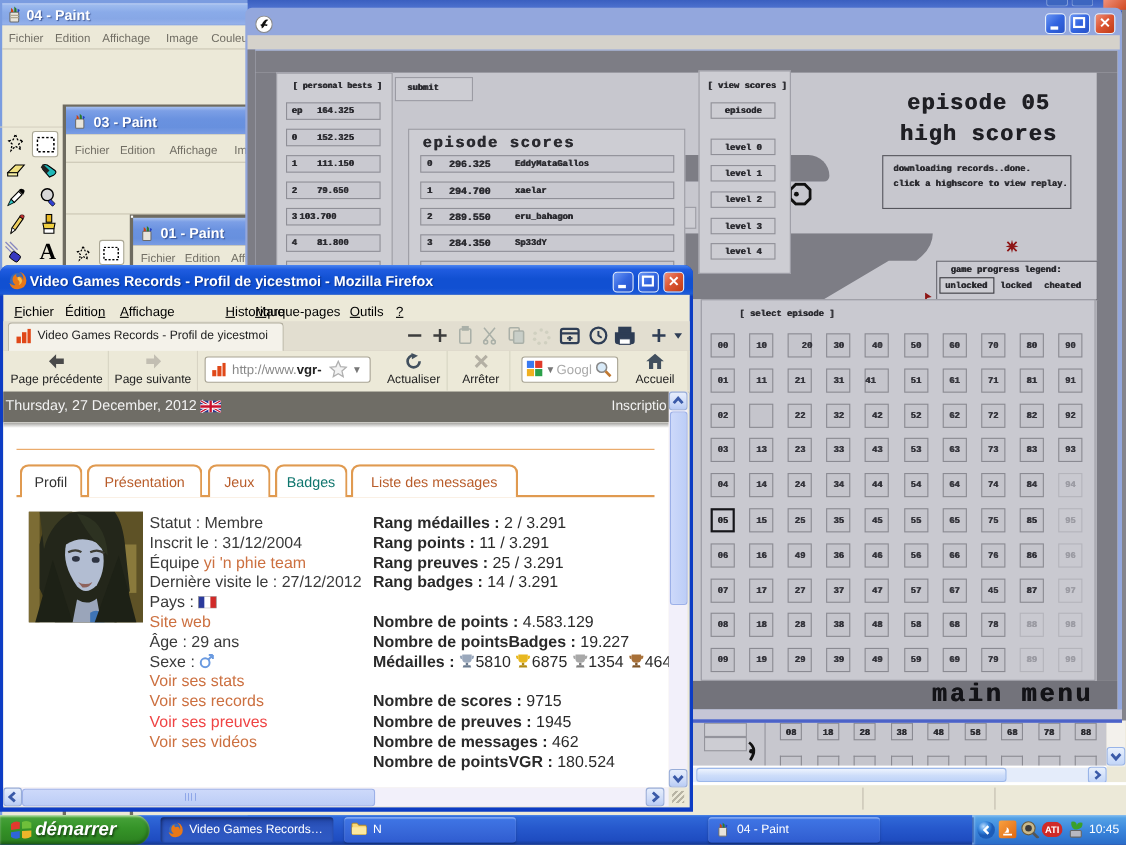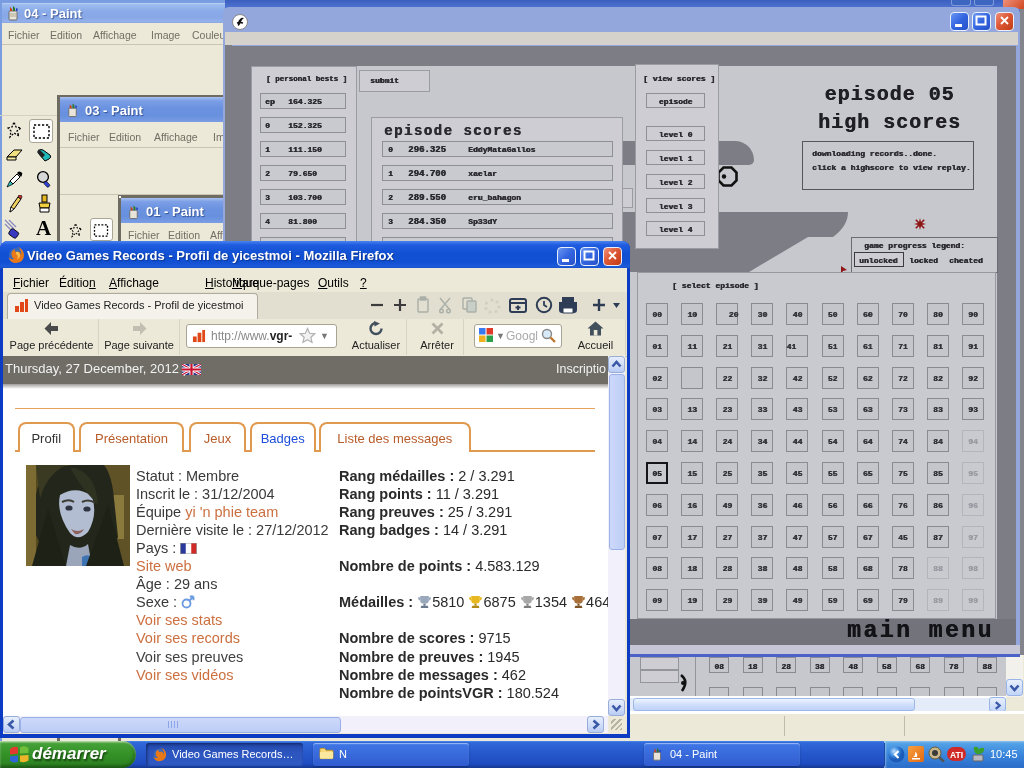--- a/index.html
+++ b/index.html
@@ -256,21 +256,21 @@
           <div class="abs px" style="left:33px;top:75px;font-size:8px;">0</div>
           <div class="abs px" style="left:56px;top:75px;font-size:8px;">152.325</div>
           <div class="abs" style="left:28px;top:95px;width:86px;height:16px;background:#c9c9d0;border:1px solid #8f8f97;box-sizing:border-box;"></div>
           <div class="abs px" style="left:33px;top:99px;font-size:8px;">1</div>
           <div class="abs px" style="left:56px;top:99px;font-size:8px;">111.150</div>
           <div class="abs" style="left:28px;top:119px;width:86px;height:16px;background:#c9c9d0;border:1px solid #8f8f97;box-sizing:border-box;"></div>
           <div class="abs px" style="left:33px;top:123px;font-size:8px;">2</div>
           <div class="abs px" style="left:56px;top:123px;font-size:8px;">79.650</div>
           <div class="abs" style="left:28px;top:143px;width:86px;height:16px;background:#c9c9d0;border:1px solid #8f8f97;box-sizing:border-box;"></div>
           <div class="abs px" style="left:33px;top:147px;font-size:8px;">3</div>
-          <div class="abs px" style="left:56px;top:147px;font-size:8px;">103.700</div>
+          <div class="abs px" style="left:40px;top:147px;font-size:8px;">103.700</div>
           <div class="abs" style="left:28px;top:167px;width:86px;height:16px;background:#c9c9d0;border:1px solid #8f8f97;box-sizing:border-box;"></div>
           <div class="abs px" style="left:33px;top:171px;font-size:8px;">4</div>
           <div class="abs px" style="left:56px;top:171px;font-size:8px;">81.800</div>
           <div class="abs" style="left:28px;top:191px;width:86px;height:16px;background:#c9c9d0;border:1px solid #8f8f97;box-sizing:border-box;"></div>
           <div class="abs px" style="left:33px;top:195px;font-size:8px;">5</div>
           <div class="abs px" style="left:56px;top:195px;font-size:8px;"></div>
         </div>
 
   <div class="abs" style="left:127px;top:24px;width:71px;height:22px;background:#cdcdd3;border:1px solid #9b9ba3;box-sizing:border-box;"></div>
   <div class="abs px" style="left:138px;top:30px;font-size:8px;">submit</div>
@@ -701,21 +701,21 @@
         <div class="abs" style="left:0;top:0;width:605px;height:5px;background:linear-gradient(180deg,rgba(60,58,50,.5),rgba(60,58,50,0));"></div>
         <div class="abs" style="left:12px;top:24px;width:580px;height:1px;background:#e8a25c;"></div>
         <div class="abs" style="left:12px;top:66px;width:580px;height:2px;background:#e09a50;"></div>
         <div class="abs" style="left:14.5px;top:38px;width:57.5px;height:30px;border:2px solid #e09a50;border-bottom:none;border-radius:8px 8px 0 0;background:#fff;box-sizing:border-box;"></div>
         <div class="abs" style="left:14.5px;top:47px;width:57.5px;text-align:center;font-size:13px;color:#333;">Profil</div>
         <div class="abs" style="left:76px;top:38px;width:105px;height:30px;border:2px solid #e09a50;border-bottom:none;border-radius:8px 8px 0 0;background:#fff;box-sizing:border-box;"></div>
         <div class="abs" style="left:76px;top:47px;width:105px;text-align:center;font-size:13px;color:#b85c2a;">Présentation</div>
         <div class="abs" style="left:186px;top:38px;width:57px;height:30px;border:2px solid #e09a50;border-bottom:none;border-radius:8px 8px 0 0;background:#fff;box-sizing:border-box;"></div>
         <div class="abs" style="left:186px;top:47px;width:57px;text-align:center;font-size:13px;color:#b85c2a;">Jeux</div>
         <div class="abs" style="left:247px;top:38px;width:65.5px;height:30px;border:2px solid #e09a50;border-bottom:none;border-radius:8px 8px 0 0;background:#fff;box-sizing:border-box;"></div>
-        <div class="abs" style="left:247px;top:47px;width:65.5px;text-align:center;font-size:13px;color:#1d4ed8;">Badges</div>
+        <div class="abs" style="left:247px;top:47px;width:65.5px;text-align:center;font-size:13px;color:#0f766e;">Badges</div>
         <div class="abs" style="left:315.5px;top:38px;width:152.5px;height:30px;border:2px solid #e09a50;border-bottom:none;border-radius:8px 8px 0 0;background:#fff;box-sizing:border-box;"></div>
         <div class="abs" style="left:315.5px;top:47px;width:152.5px;text-align:center;font-size:13px;color:#b85c2a;">Liste des messages</div>
         <div class="abs" style="left:17px;top:66px;width:53px;height:3px;background:#fff;"></div>
         <svg class="abs" style="left:23px;top:81px;" width="104" height="101" viewBox="0 0 104 101">
           <rect width="104" height="101" fill="#54491e"></rect>
           <rect x="0" y="0" width="10" height="101" fill="#7c6c34"></rect>
           <rect x="78" y="0" width="26" height="101" fill="#5e5226"></rect>
           <rect x="86" y="30" width="12" height="44" fill="#8a7a3c"></rect>
           <path d="M10 30 Q14 2 46 0 L78 0 Q86 10 88 34 L92 72 L80 101 L24 101 L10 70 Z" fill="#23261a"></path>
           <path d="M34 30 Q50 20 66 31 Q72 50 62 67 Q52 77 44 68 Q30 48 34 30Z" fill="#b2bdd2"></path>
@@ -741,27 +741,28 @@
             <rect x="0" y="0" width="18" height="12" fill="none" stroke="#999" stroke-width="1"></rect>
           </svg></div>
         <div class="abs" style="left:133px;top:174px;font-size:14.5px;color:#3a3a3a;"><span style="color:#cc7040;">Site web</span></div>
         <div class="abs" style="left:133px;top:192.10000000000002px;font-size:14.5px;color:#3a3a3a;">Âge : 29 ans</div>
         <div class="abs" style="left:133px;top:210.20000000000002px;font-size:14.5px;color:#3a3a3a;">Sexe : <svg width="14" height="14" viewBox="0 0 14 14" style="vertical-align:-2px;">
             <circle cx="5.5" cy="8.5" r="4" fill="none" stroke="#6a9ae0" stroke-width="1.8"></circle>
             <path d="M8.5 5.5 L12.5 1.5 M12.5 1.5 L8.8 1.5 M12.5 1.5 L12.5 5.2" stroke="#6a9ae0" stroke-width="1.8" fill="none"></path>
           </svg></div>
         <div class="abs" style="left:133px;top:228.3px;font-size:14.5px;color:#3a3a3a;"><span style="color:#cc7040;">Voir ses stats</span></div>
         <div class="abs" style="left:133px;top:246.4px;font-size:14.5px;color:#3a3a3a;"><span style="color:#cc7040;">Voir ses records</span></div>
-        <div class="abs" style="left:133px;top:264.5px;font-size:14.5px;color:#3a3a3a;"><span style="color:#404040;">Voir ses preuves</span></div>
+        <div class="abs" style="left:133px;top:264.5px;font-size:14.5px;color:#3a3a3a;"><span style="color:#ef4444;">Voir ses preuves</span></div>
         <div class="abs" style="left:133px;top:282.6px;font-size:14.5px;color:#3a3a3a;"><span style="color:#cc7040;">Voir ses vidéos</span></div>
         <div class="abs" style="left:336px;top:83.5px;font-size:14.5px;color:#2a2a2a;white-space:nowrap;"><b>Rang médailles :</b> 2 / 3.291</div>
         <div class="abs" style="left:336px;top:101.6px;font-size:14.5px;color:#2a2a2a;white-space:nowrap;"><b>Rang points :</b> 11 / 3.291</div>
         <div class="abs" style="left:336px;top:119.7px;font-size:14.5px;color:#2a2a2a;white-space:nowrap;"><b>Rang preuves :</b> 25 / 3.291</div>
         <div class="abs" style="left:336px;top:137.8px;font-size:14.5px;color:#2a2a2a;white-space:nowrap;"><b>Rang badges :</b> 14 / 3.291</div>
         <div class="abs" style="left:336px;top:174px;font-size:14.5px;color:#2a2a2a;white-space:nowrap;"><b>Nombre de points :</b> 4.583.129</div>
+        <div class="abs" style="left:336px;top:192.10000000000002px;font-size:14.5px;color:#2a2a2a;white-space:nowrap;"><b>Nombre de pointsBadges :</b> 19.227</div>
         <div class="abs" style="left:336px;top:210.20000000000002px;font-size:14.5px;color:#2a2a2a;white-space:nowrap;"><b>Médailles : </b><svg width="15" height="14" viewBox="0 0 14 13" style="vertical-align:-2px;">
             <path d="M3 1 L11 1 L11 5 Q11 8 7 8 Q3 8 3 5 Z" fill="#9aa8bc"></path>
             <path d="M1 2 L3 2 L3 5 Q1 5 1 2Z M13 2 L11 2 L11 5 Q13 5 13 2Z" fill="#9aa8bc"></path>
             <rect x="6" y="8" width="2" height="2" fill="#6a7a8e"></rect>
             <path d="M4 10 L10 10 L10.6 12 L3.4 12Z" fill="#6a7a8e"></path>
           </svg>5810 <svg width="15" height="14" viewBox="0 0 14 13" style="vertical-align:-2px;">
             <path d="M3 1 L11 1 L11 5 Q11 8 7 8 Q3 8 3 5 Z" fill="#e8b820"></path>
             <path d="M1 2 L3 2 L3 5 Q1 5 1 2Z M13 2 L11 2 L11 5 Q13 5 13 2Z" fill="#e8b820"></path>
             <rect x="6" y="8" width="2" height="2" fill="#b08a14"></rect>
             <path d="M4 10 L10 10 L10.6 12 L3.4 12Z" fill="#b08a14"></path>

